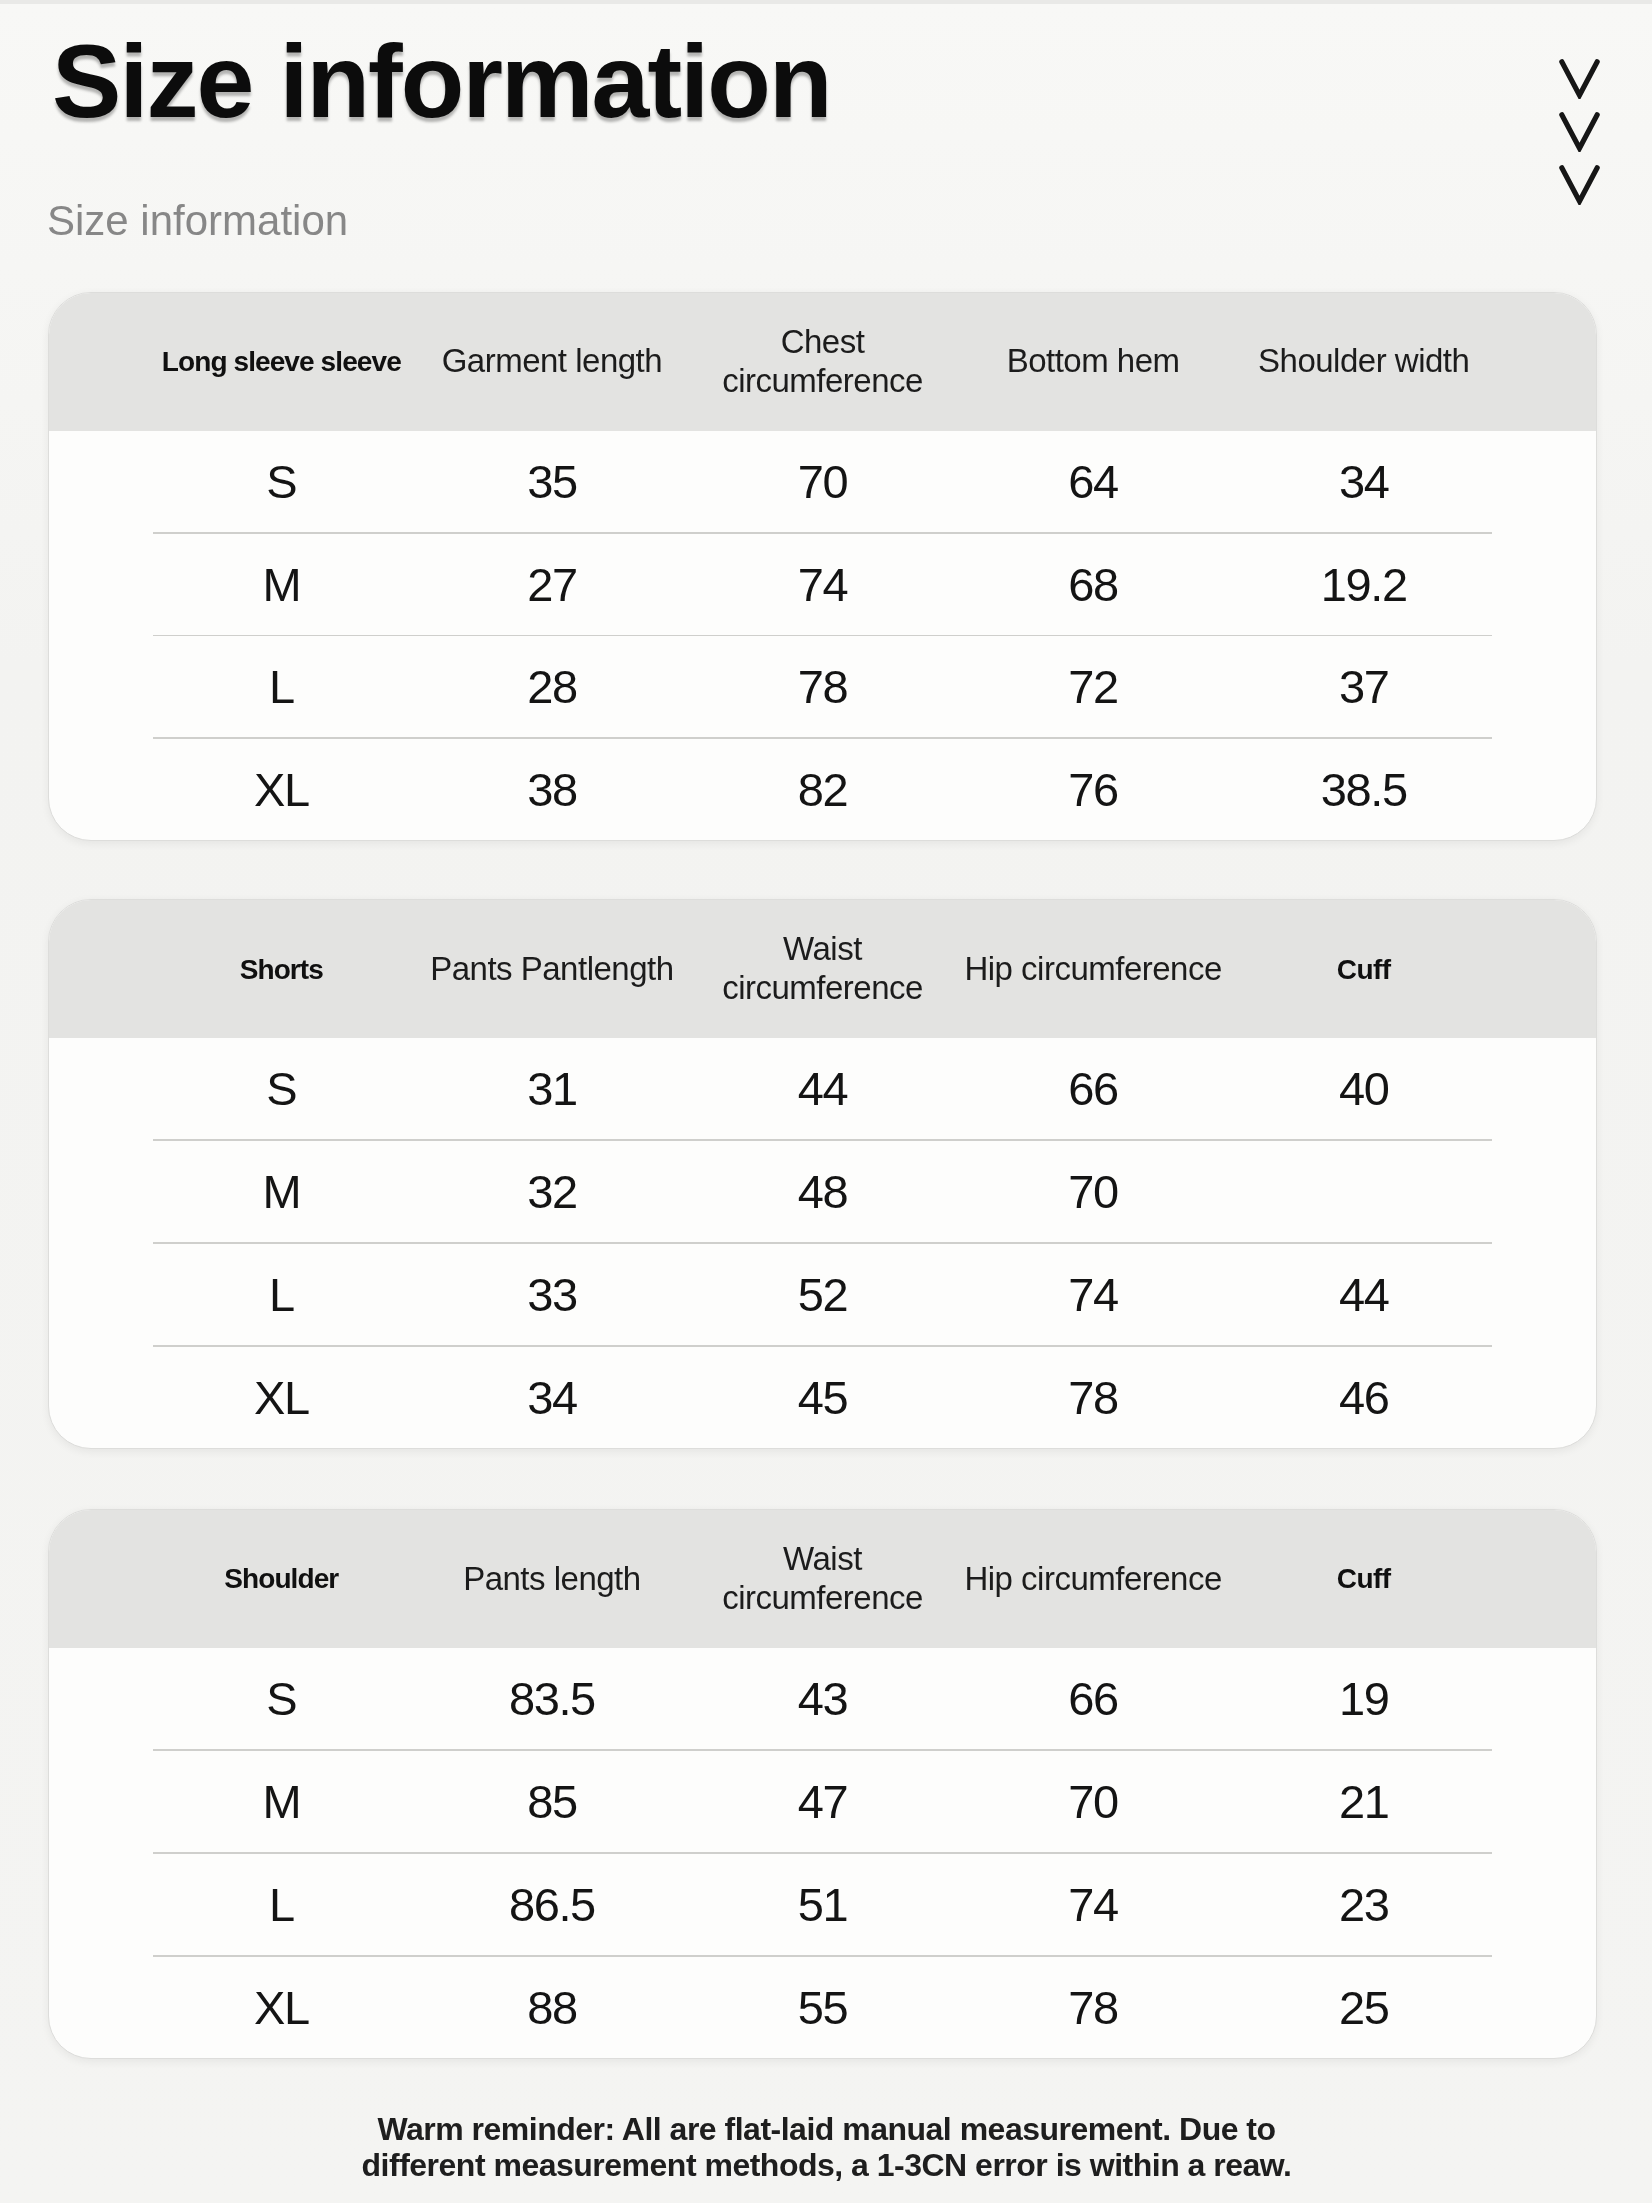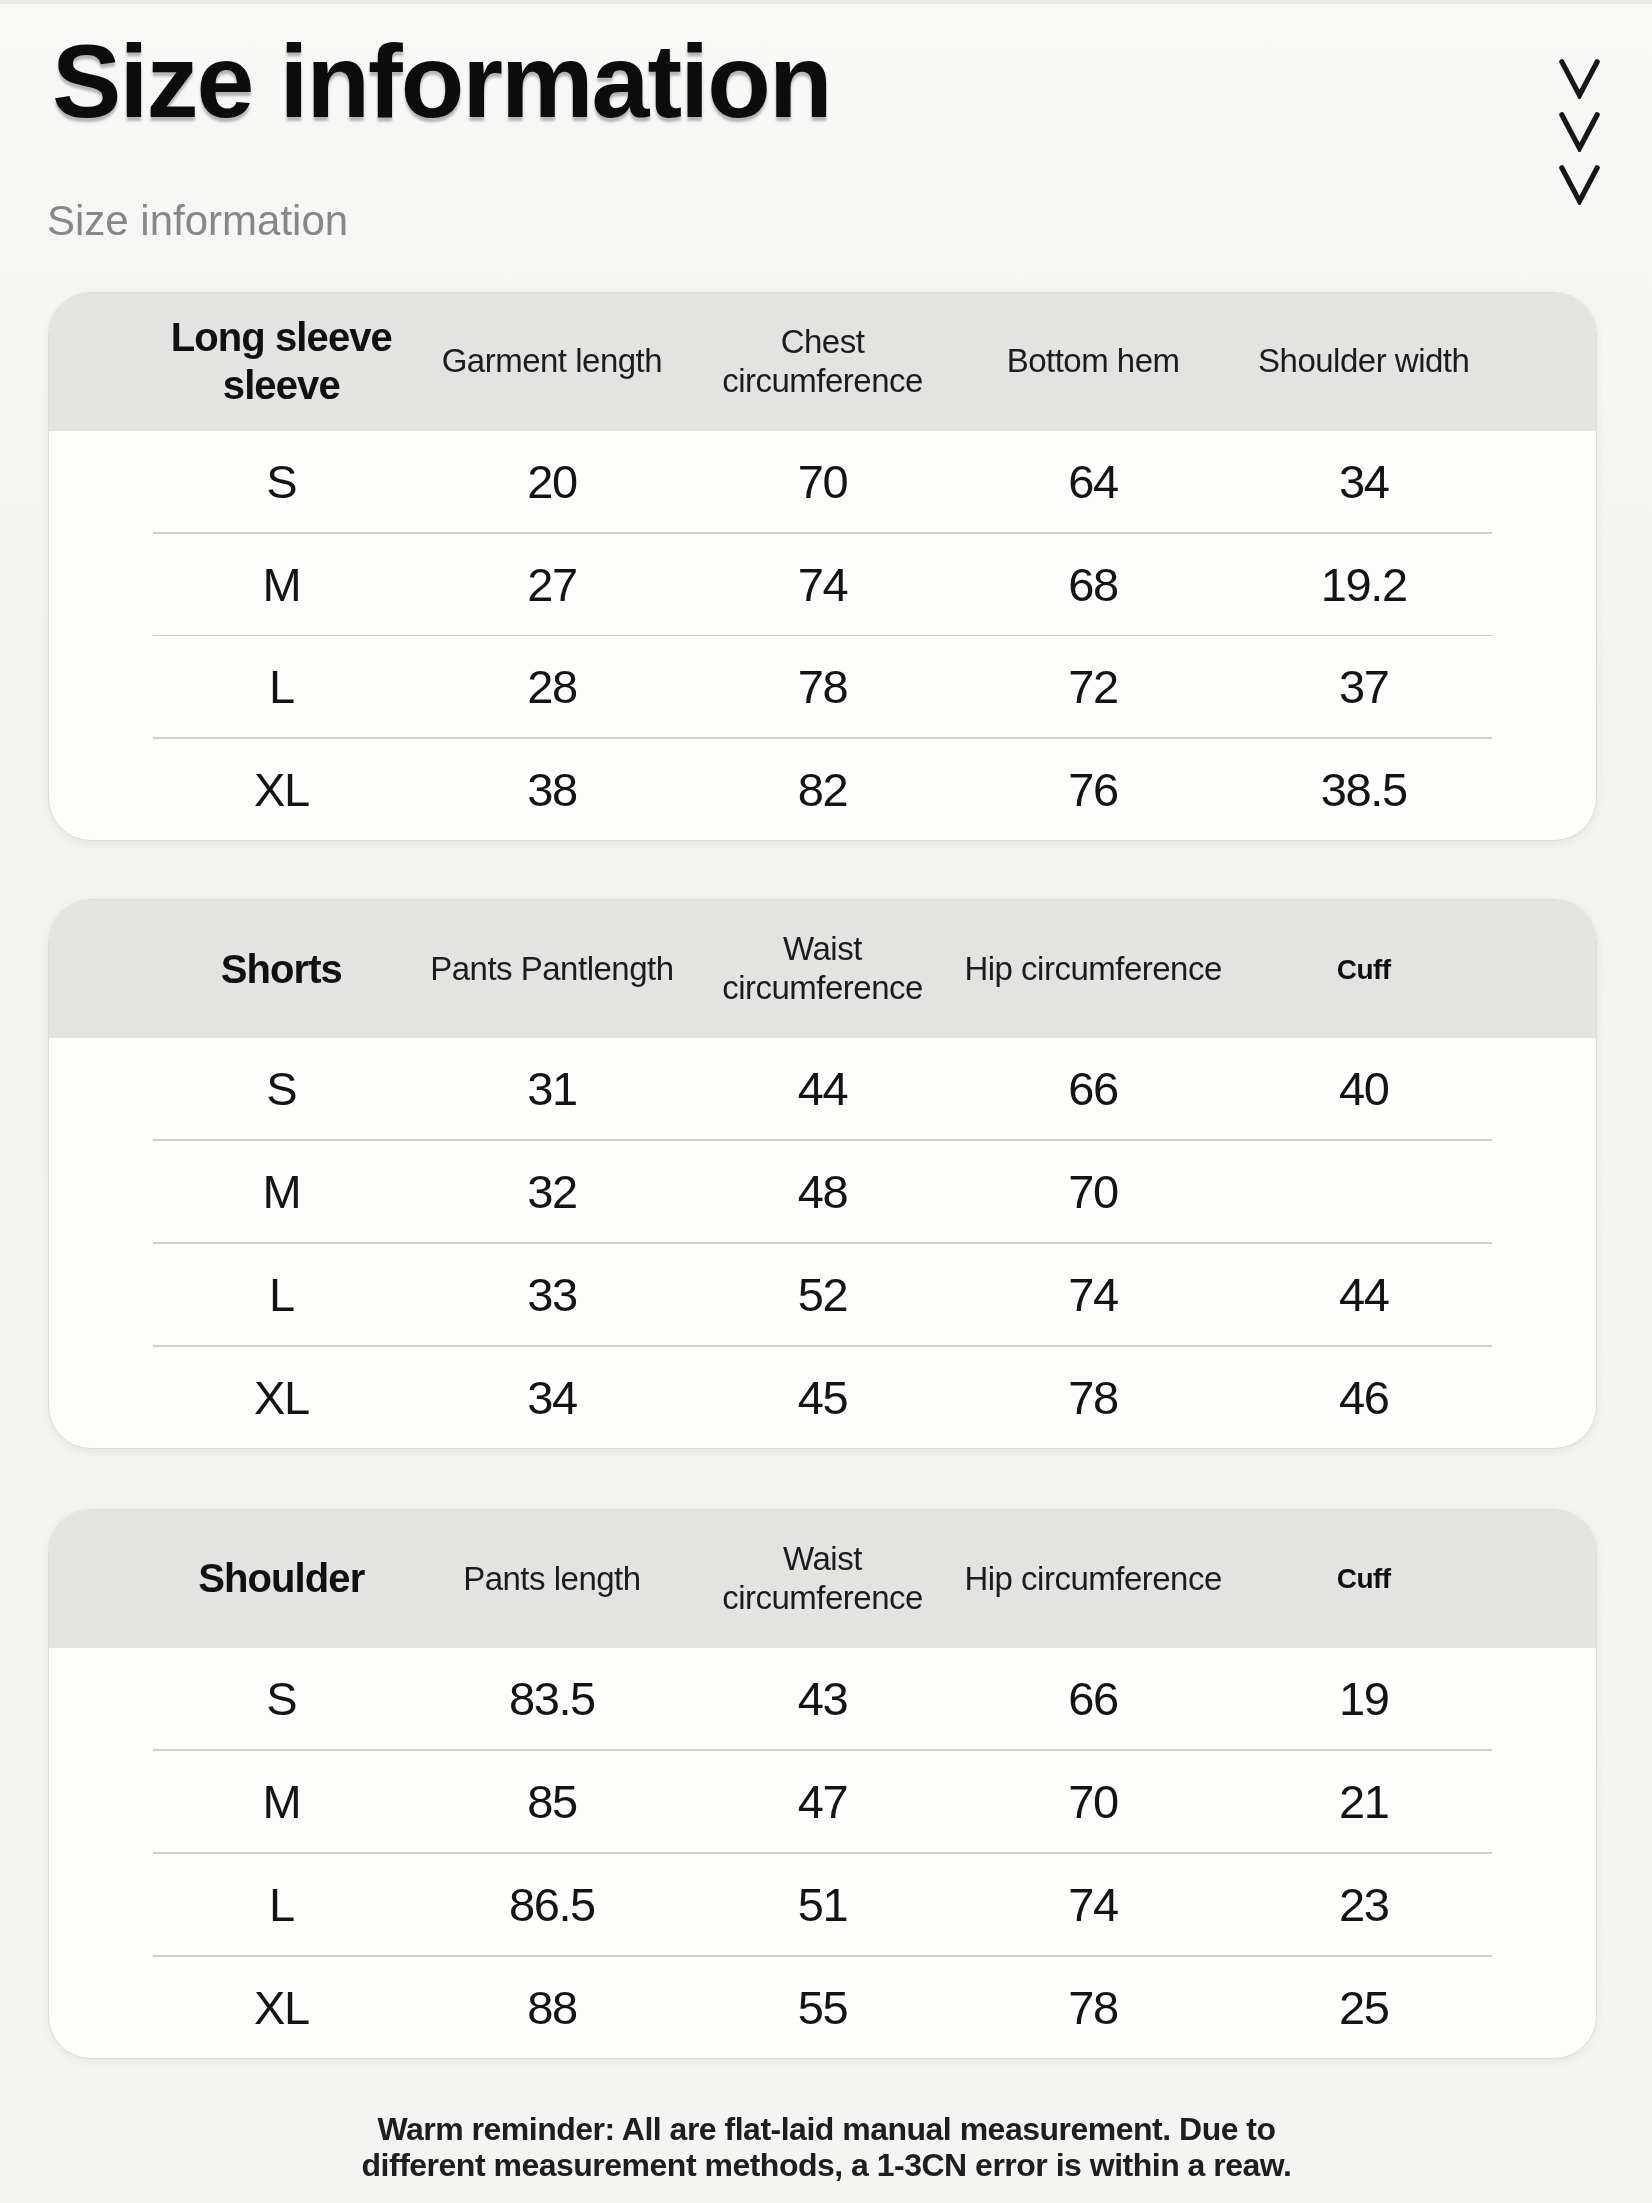--- a/index.html
+++ b/index.html
@@ -47,21 +47,21 @@
     display:grid; grid-template-columns:repeat(5,1fr);
     align-items:center;
     height:138px; padding:0 97px;
     background:#e3e3e1;
   }
   .th {
     text-align:center;
     font-size:33px; line-height:1.18; color:#1c1c1c;
     letter-spacing:-0.5px;
   }
-  .th.main { font-size:40px; font-weight:700; color:#101010; letter-spacing:-0.9px; }
+  .th.main { font-size:28px; font-weight:700; color:#101010; letter-spacing:-0.9px; }
   .cuff-bold .th:last-child { font-size:28px; font-weight:700; color:#101010; }
   .tbody { padding:0; }
   .tr {
     display:grid; grid-template-columns:repeat(5,1fr);
     align-items:center;
     height:101px; padding:0 97px;
   }
   .td {
     text-align:center;
     font-size:47px; color:#141414; letter-spacing:-1.4px;
@@ -100,21 +100,21 @@
     <div class="thead">
       <div class="th main">Long sleeve sleeve</div>
       <div class="th">Garment length</div>
       <div class="th">Chest circumference</div>
       <div class="th">Bottom hem</div>
       <div class="th">Shoulder width</div>
     </div>
     <div class="tbody">
       <div class="tr">
         <div class="td">S</div>
-        <div class="td">20</div>
+        <div class="td">35</div>
         <div class="td">70</div>
         <div class="td">64</div>
         <div class="td">34</div>
       </div>
       <div class="sep"></div>
       <div class="tr">
         <div class="td">M</div>
         <div class="td">27</div>
         <div class="td">74</div>
         <div class="td">68</div>

